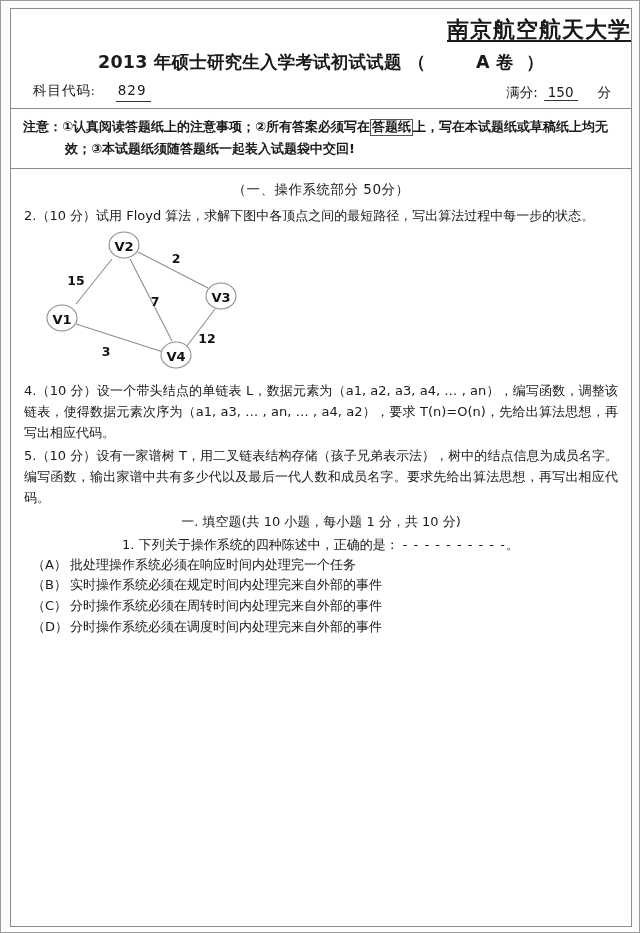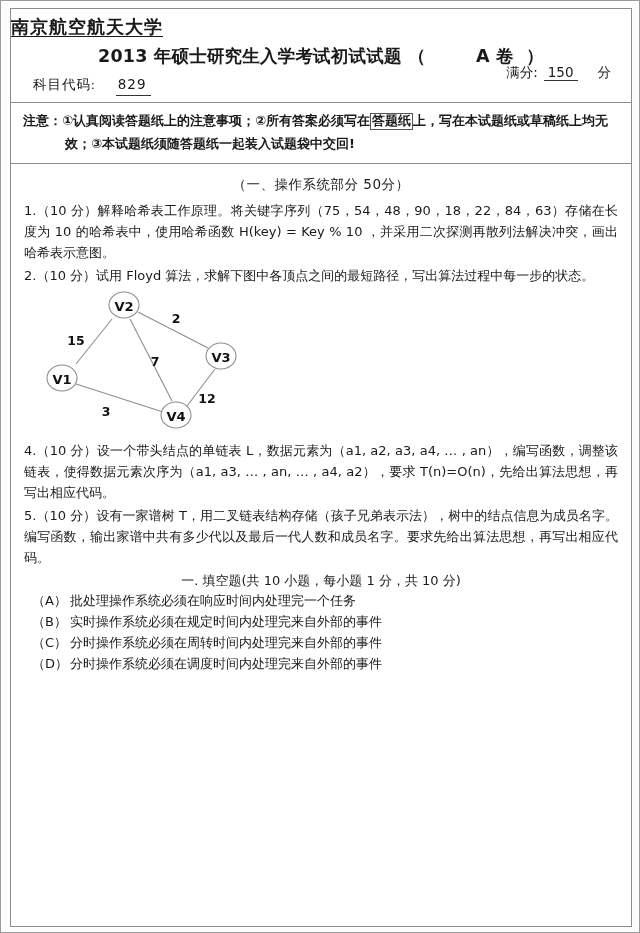--- a/index.html
+++ b/index.html
@@ -36,22 +36,22 @@
     display: flex;
     flex-direction: column;
   }
 
   
   .header {
     padding: 6px 0 4px 0;
     border-bottom: 1px solid #8c8c8c;
   }
   .univ-name {
-    text-align: left;
-    font-size: 18px;
+    text-align: right;
+    font-size: 22px;
     font-weight: bold;
     letter-spacing: 1px;
     line-height: 1.35;
     text-decoration: underline;
     text-underline-offset: 3px;
   }
   .exam-title {
     text-align: center;
     font-size: 17.5px;
     font-weight: bold;
@@ -78,21 +78,21 @@
   .meta-value {
     margin-left: 20px;
     border-bottom: 1px solid #333;
     padding: 0 4px 0 2px;
     letter-spacing: 1px;
     white-space: nowrap;
   }
   .score-box {
     position: absolute;
     right: 20px;
-    bottom: 16px;
+    bottom: 2px;
     display: flex;
     align-items: baseline;
     font-size: 13.5px;
     white-space: nowrap;
   }
   .score-value {
     border-bottom: 1px solid #333;
     margin: 0 6px;
     padding: 0 4px;
   }
@@ -210,21 +210,20 @@
 
     <div class="notice">
       <div class="notice-line"><span>注意：</span><span>①认真阅读答题纸上的注意事项；②所有答案必须写在</span><span class="boxed">答题纸</span><span>上，写在本试题纸或草稿纸上均无</span></div>
       <div class="notice-line indent">效；③本试题纸须随答题纸一起装入试题袋中交回!</div>
     </div>
 
     <div class="body">
 
       <div class="section-head">（一、操作系统部分 50分）</div>
 
-      <p class="q">1.（10 分）解释哈希表工作原理。将关键字序列（75，54，48，90，18，22，84，63）存储在长度为 10 的哈希表中，使用哈希函数 H(key) = Key % 10 ，并采用二次探测再散列法解决冲突，画出哈希表示意图。</p>
 
       <p class="q">2.（10 分）试用 Floyd 算法，求解下图中各顶点之间的最短路径，写出算法过程中每一步的状态。</p>
 
       <div class="figure">
         <svg width="620" height="148" viewBox="0 0 620 148">
           <g stroke="#8d8d8d" stroke-width="1.1" fill="none">
             <line x1="52" y1="76" x2="88" y2="31"></line>
             <line x1="114" y1="24" x2="184" y2="60"></line>
             <line x1="106" y1="31" x2="148" y2="113"></line>
             <line x1="52" y1="96" x2="139" y2="124"></line>
@@ -253,20 +252,21 @@
       </div>
 
 
       <p class="q">4.（10 分）设一个带头结点的单链表 L，数据元素为（a1, a2, a3, a4, … , an），编写函数，调整该链表，使得数据元素次序为（a1, a3, … , an, … , a4, a2），要求 T(n)=O(n)，先给出算法思想，再写出相应代码。</p>
 
       <p class="q">5.（10 分）设有一家谱树 T，用二叉链表结构存储（孩子兄弟表示法），树中的结点信息为成员名字。编写函数，输出家谱中共有多少代以及最后一代人数和成员名字。要求先给出算法思想，再写出相应代码。</p>
 
 
       <div class="subhead">一. 填空题(共 10 小题，每小题 1 分，共 10 分)</div>
 
+      <div class="subhead"><span>1. 下列关于操作系统的四种陈述中，正确的是：</span> <span class="blankline">- - - - - - - - - -。</span></div>
 
       <div class="choices">
         <div class="choice">
           <span class="choice-key">（A）</span>
           <span class="choice-text">批处理操作系统必须在响应时间内处理完一个任务</span>
         </div>
         <div class="choice">
           <span class="choice-key">（B）</span>
           <span class="choice-text">实时操作系统必须在规定时间内处理完来自外部的事件</span>
         </div>

